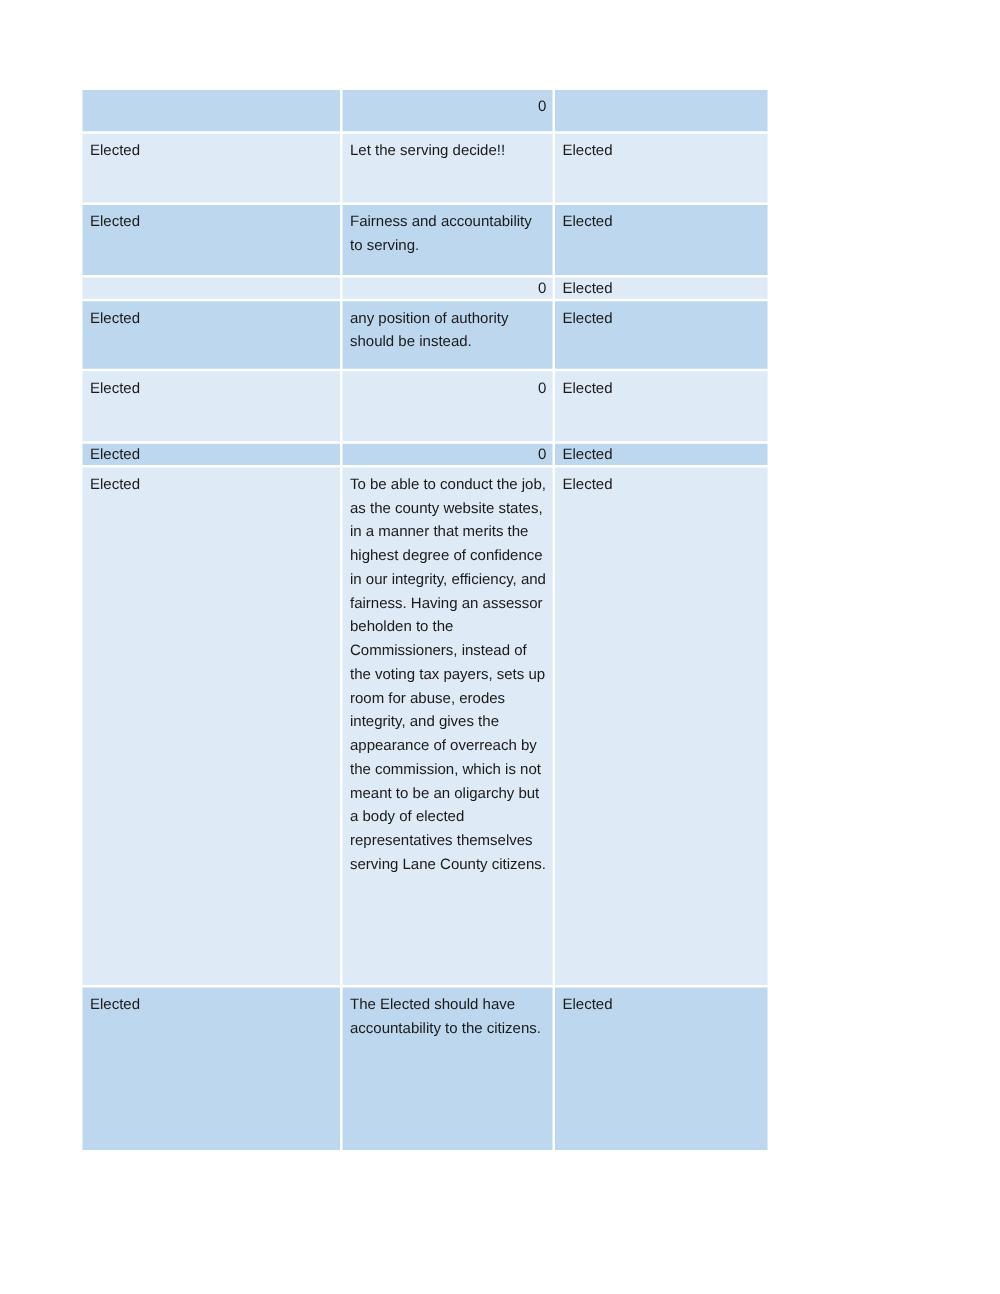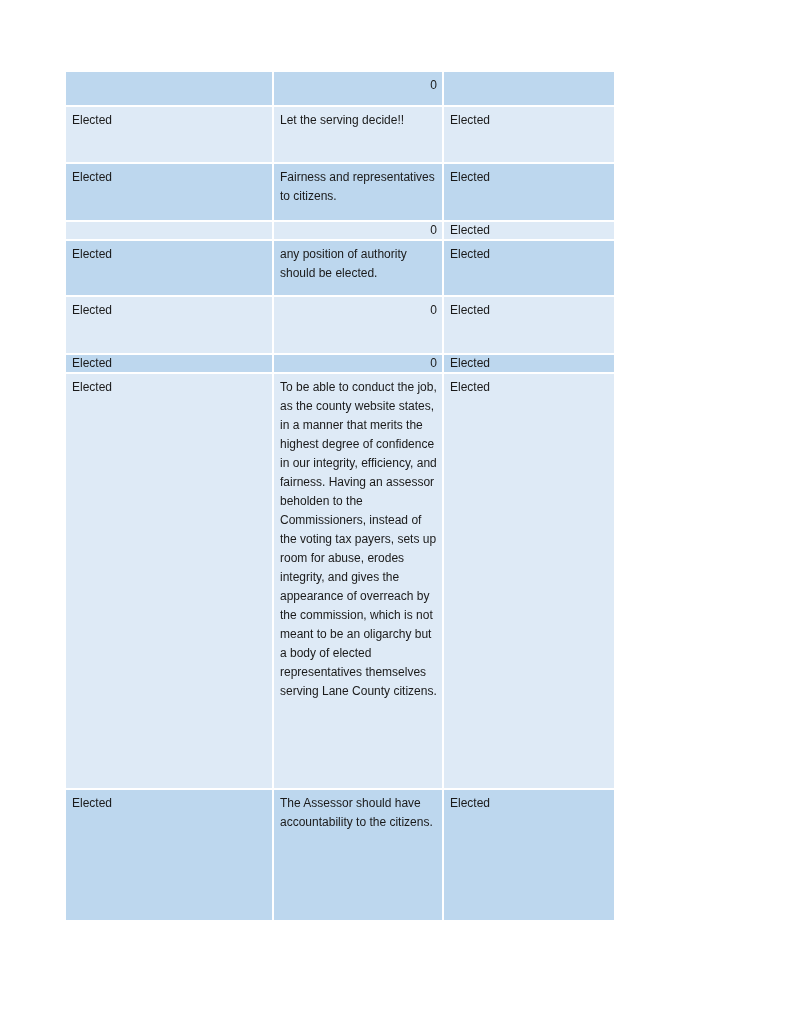--- a/index.html
+++ b/index.html
@@ -63,48 +63,48 @@
           <td class="band-medium align-right">0</td>
           <td class="band-medium"></td>
         </tr>
         <tr style="height: 55px;">
           <td class="band-light">Elected</td>
           <td class="band-light">Let the serving decide!!</td>
           <td class="band-light">Elected</td>
         </tr>
         <tr style="height: 56px;">
           <td class="band-medium">Elected</td>
-          <td class="band-medium">Fairness and representatives to citizens.</td>
+          <td class="band-medium">Fairness and accountability to serving.</td>
           <td class="band-medium">Elected</td>
         </tr>
         <tr class="thin" style="height: 17px;">
           <td class="band-light"></td>
           <td class="band-light align-right">0</td>
           <td class="band-light">Elected</td>
         </tr>
         <tr style="height: 54px;">
           <td class="band-medium">Elected</td>
-          <td class="band-medium">any position of authority should be elected.</td>
+          <td class="band-medium">any position of authority should be instead.</td>
           <td class="band-medium">Elected</td>
         </tr>
         <tr style="height: 56px;">
           <td class="band-light">Elected</td>
           <td class="band-light align-right">0</td>
           <td class="band-light">Elected</td>
         </tr>
         <tr class="thin" style="height: 17px;">
           <td class="band-medium">Elected</td>
           <td class="band-medium align-right">0</td>
           <td class="band-medium">Elected</td>
         </tr>
         <tr style="height: 414px;">
           <td class="band-light">Elected</td>
           <td class="band-light">To be able to conduct the job, as the county website states, in a manner that merits the highest degree of confidence in our integrity, efficiency, and fairness. Having an assessor beholden to the Commissioners, instead of the voting tax payers, sets up room for abuse, erodes integrity, and gives the appearance of overreach by the commission, which is not meant to be an oligarchy but a body of elected representatives themselves serving Lane County citizens.</td>
           <td class="band-light">Elected</td>
         </tr>
         <tr style="height: 130px;">
           <td class="band-medium">Elected</td>
-          <td class="band-medium">The Assessor should have accountability to the citizens.</td>
+          <td class="band-medium">The Elected should have accountability to the citizens.</td>
           <td class="band-medium">Elected</td>
         </tr>
       </tbody>
   </table>
 </div>
 
 </body></html>

